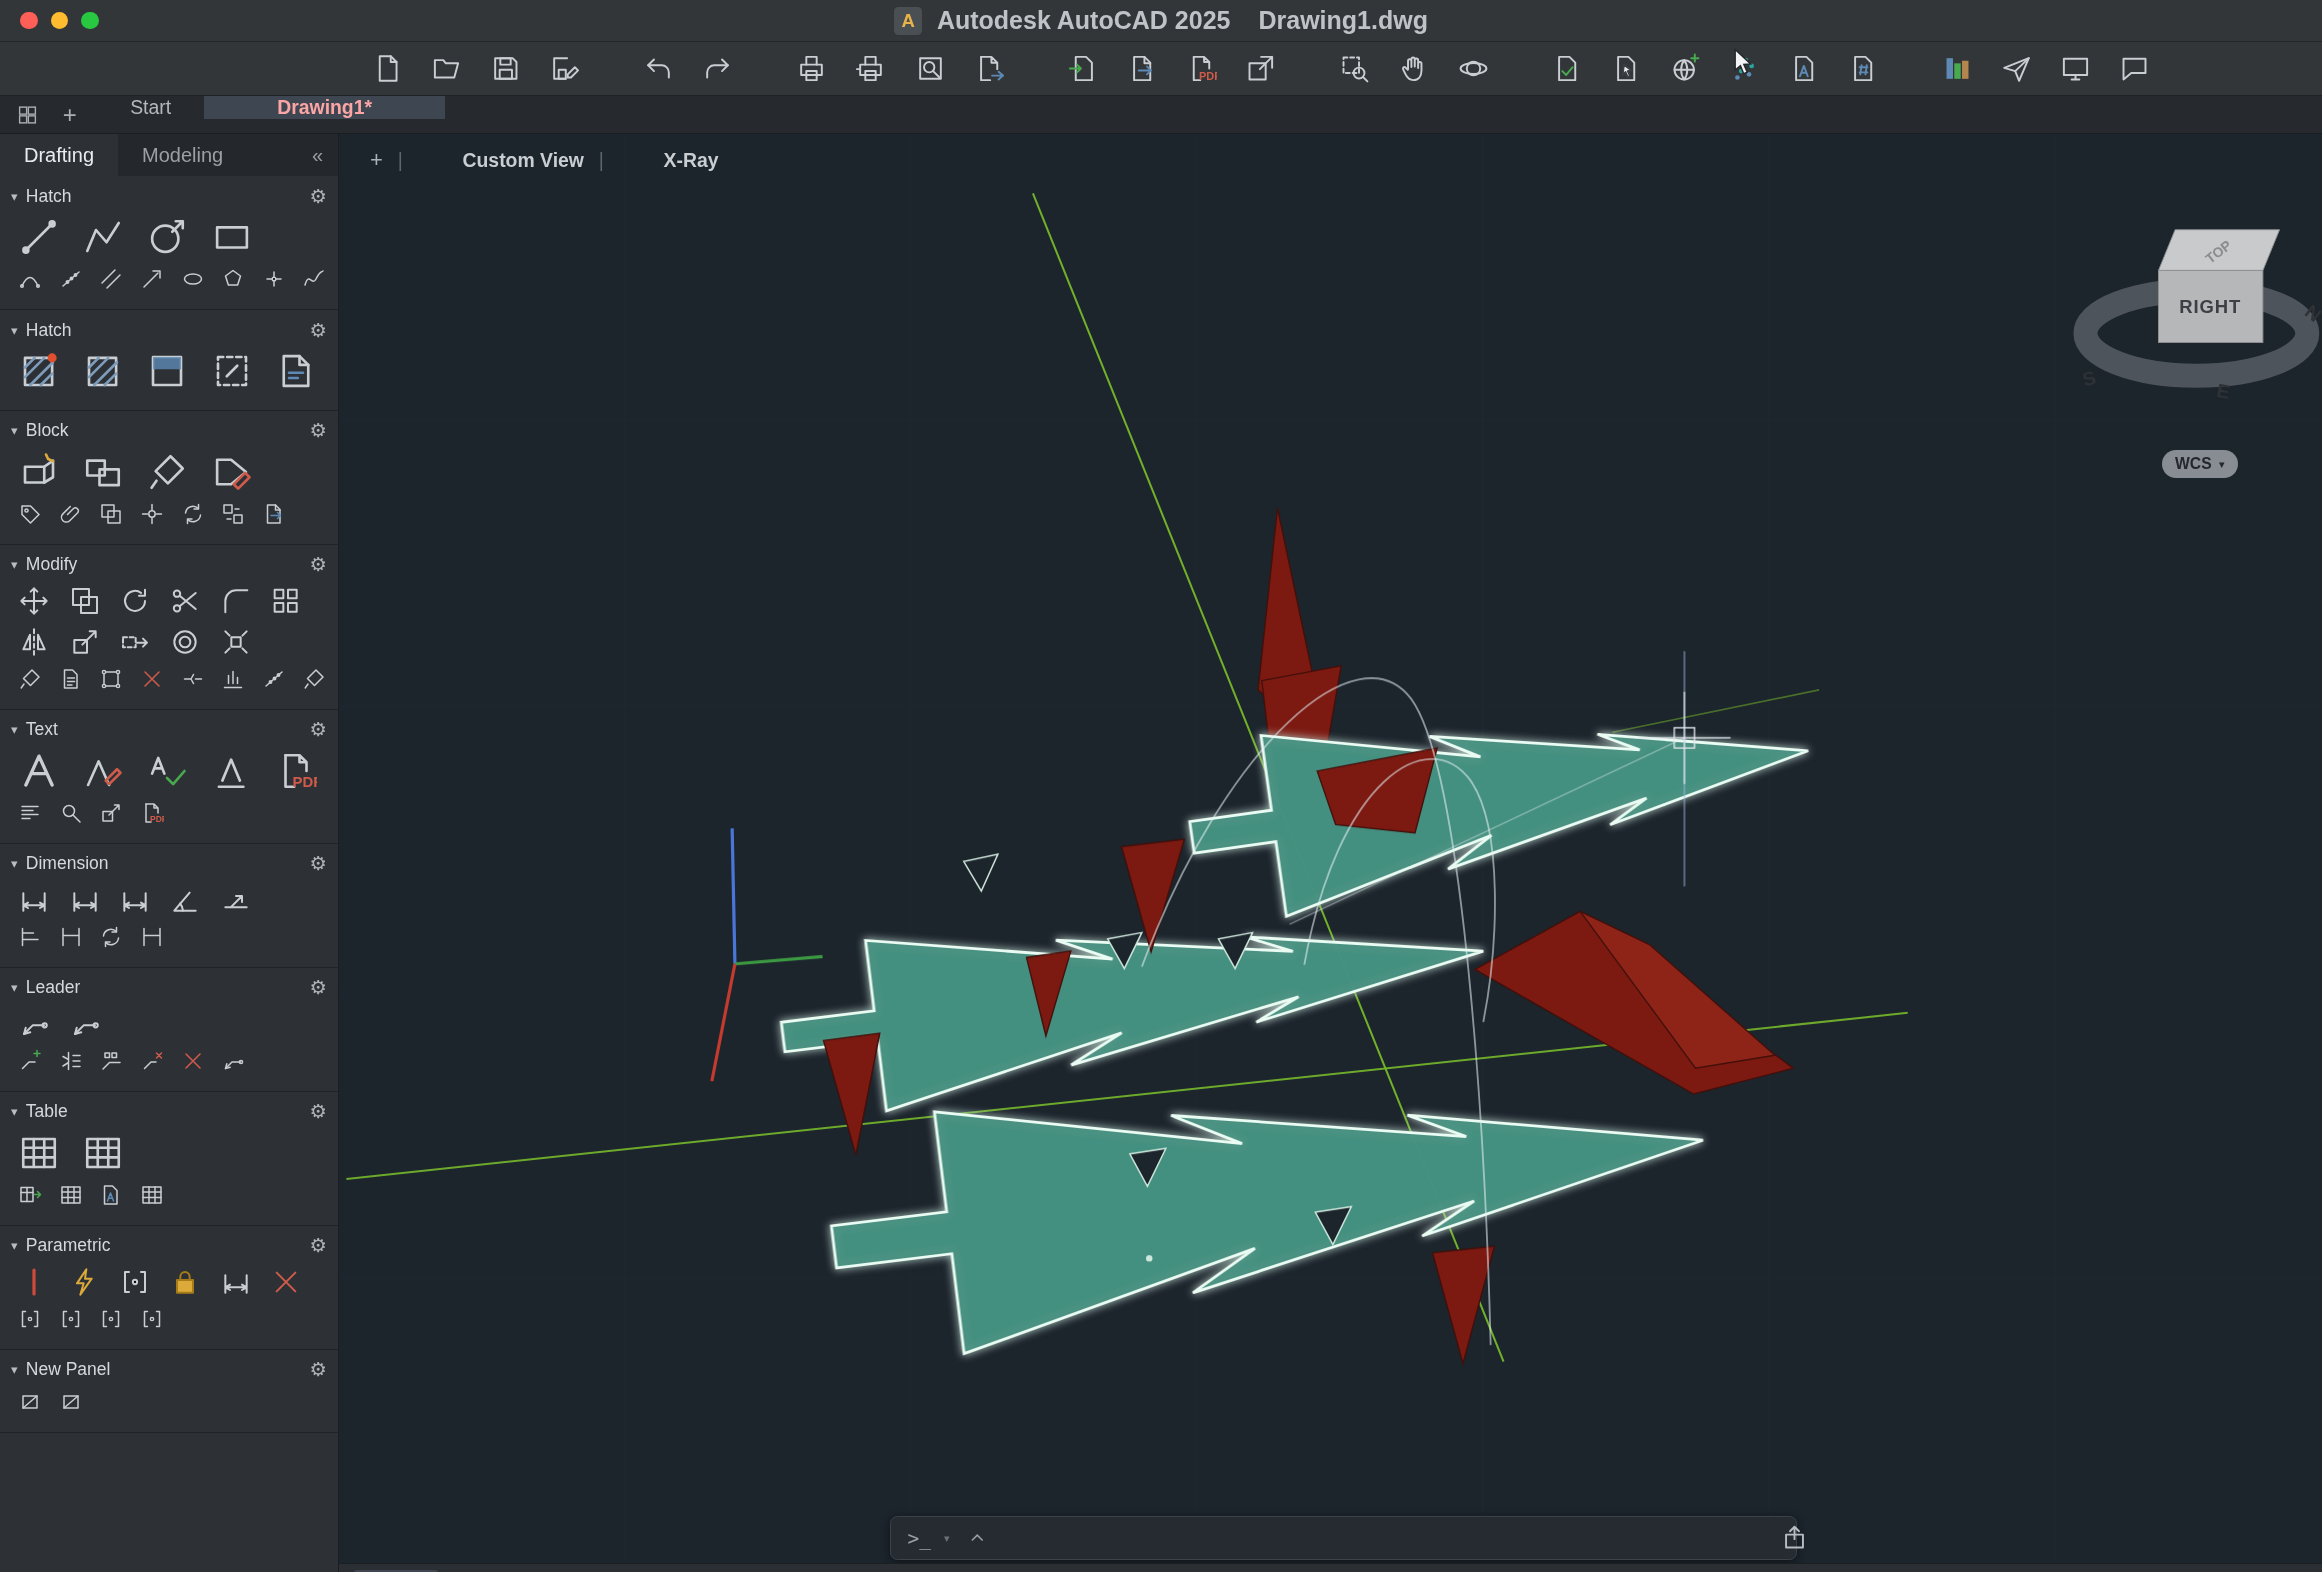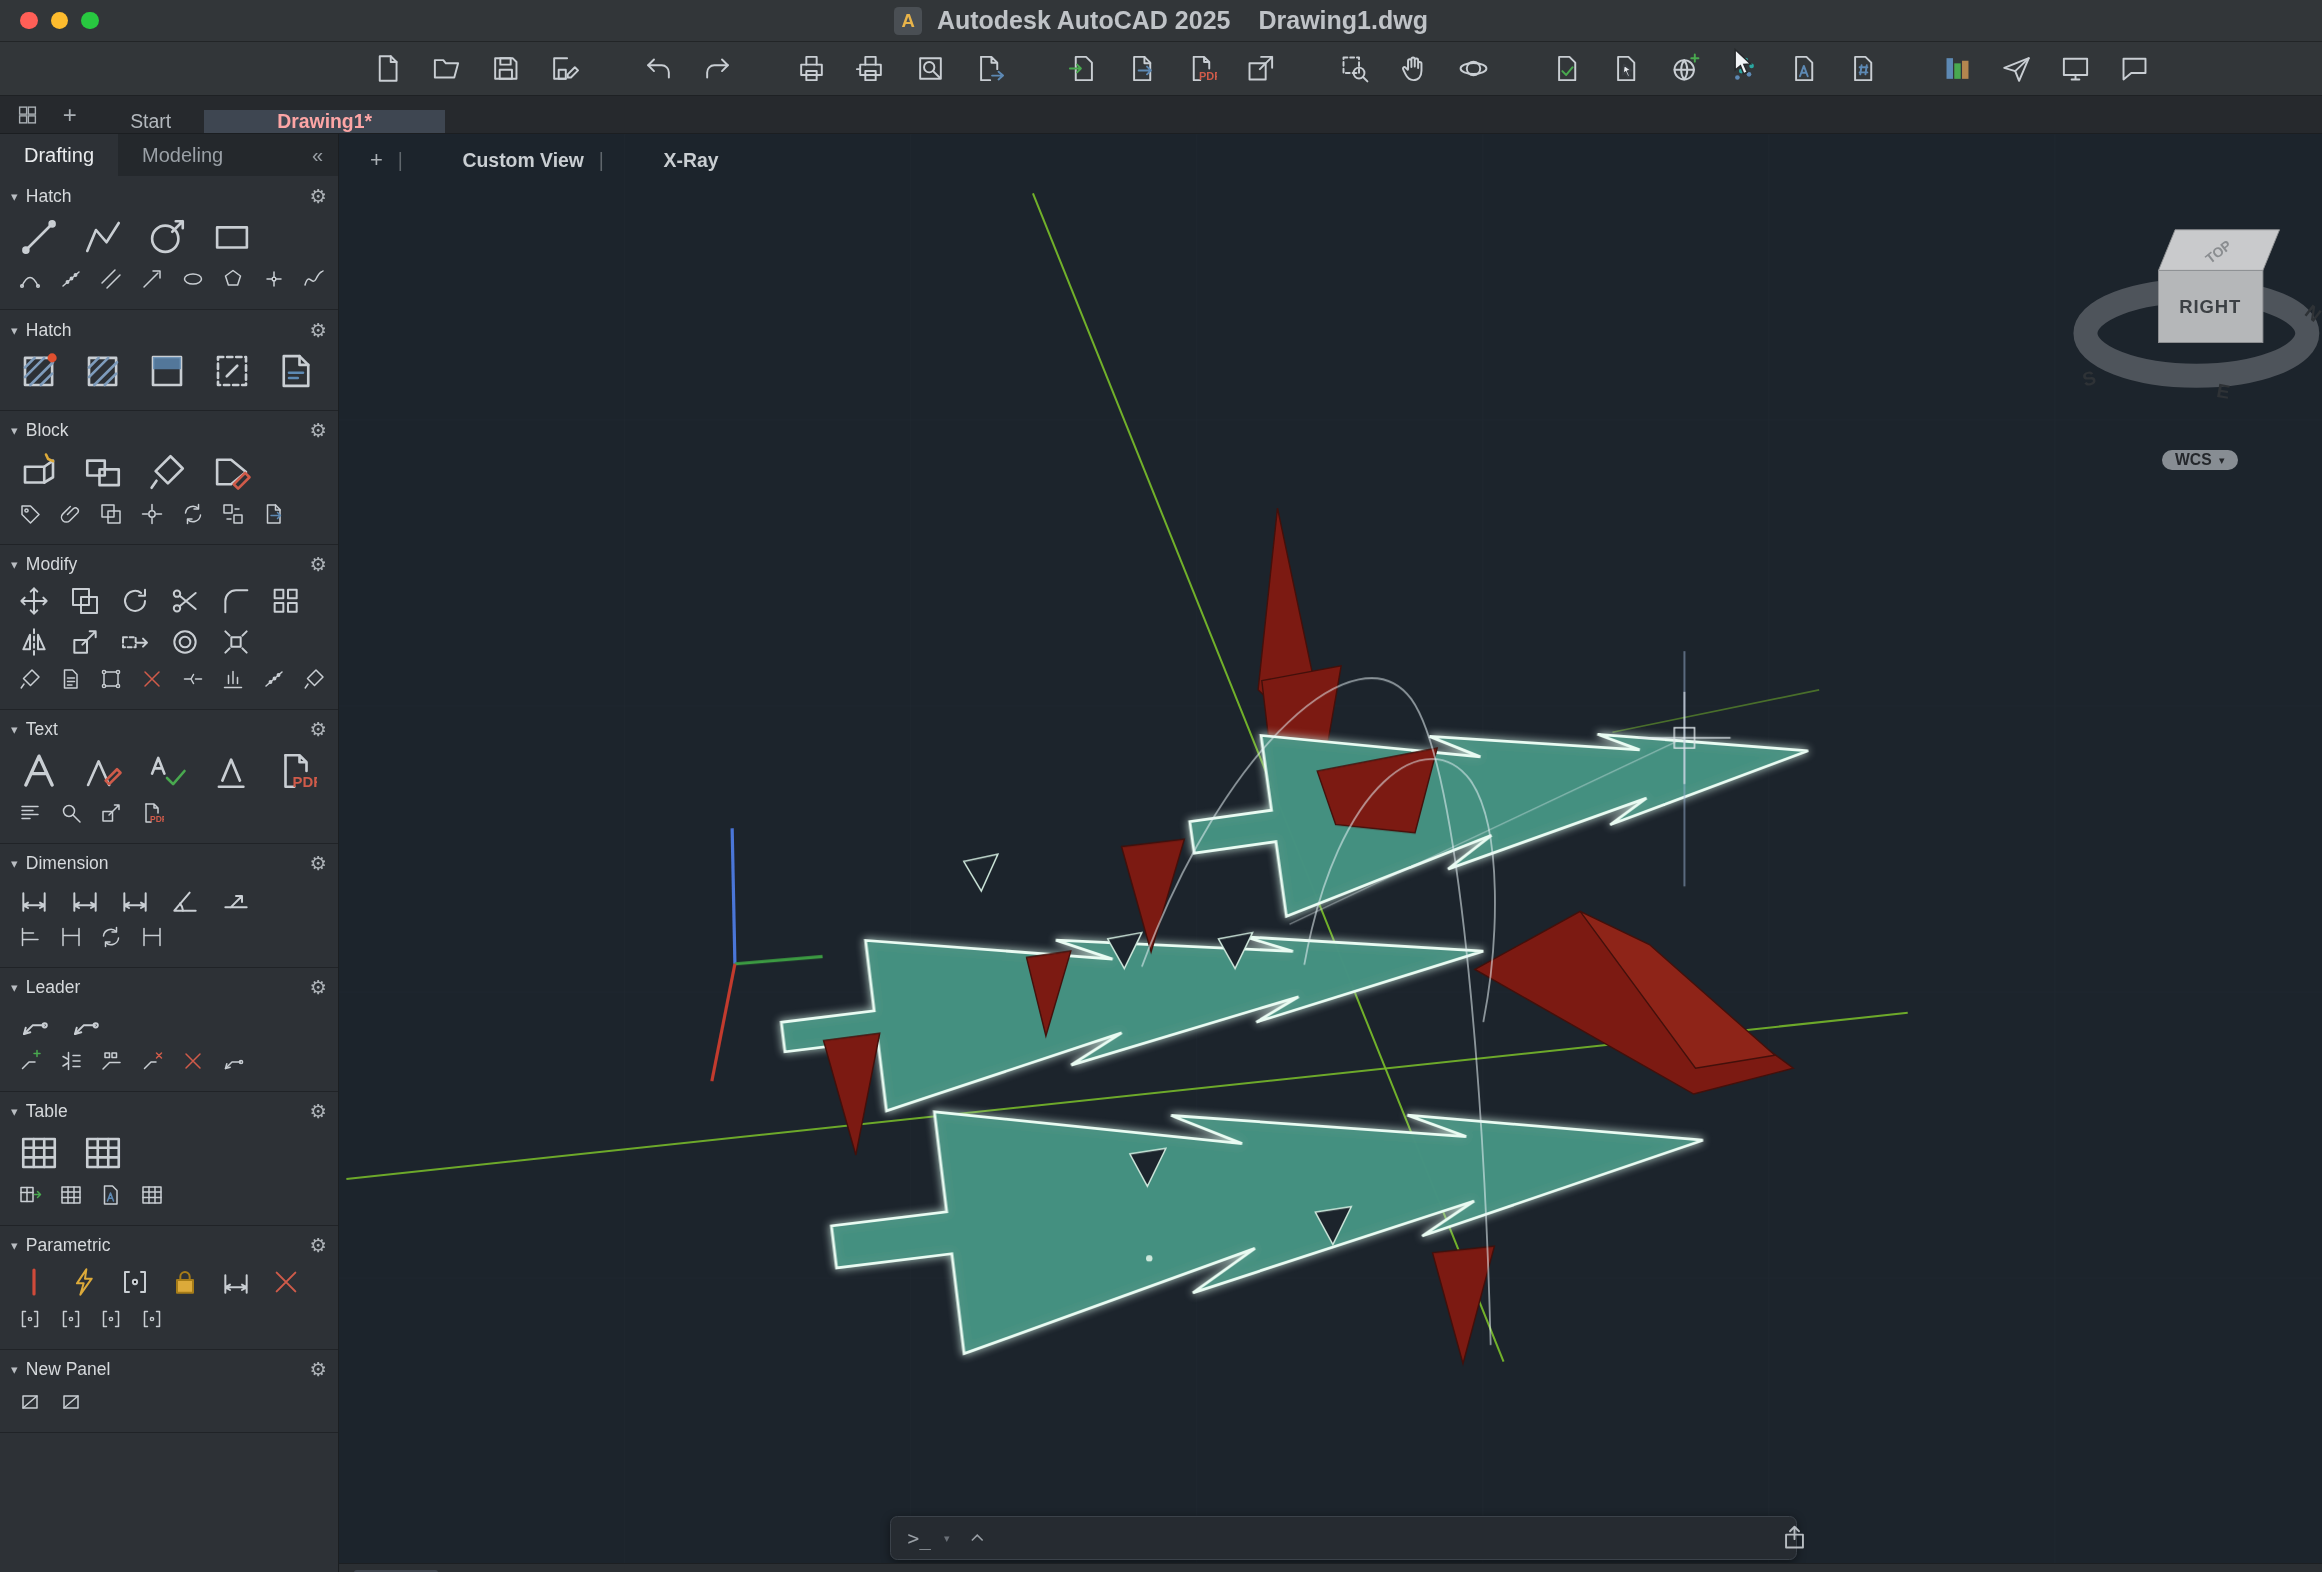--- a/index.html
+++ b/index.html
@@ -60,21 +60,21 @@
   .viewport{position:relative;flex:1;background:#1c242c;overflow:hidden;}
   .scene{position:absolute;left:0;top:0;}
   .vp-controls{position:absolute;left:31px;top:13px;display:flex;align-items:center;gap:14.8px;font-size:19.4px;color:#c9ced2;font-weight:bold;}
   .vp-controls .plus{color:#aab0b5;font-weight:normal;font-size:22px;cursor:pointer;}
   .vp-sep{color:#5f666c;font-weight:normal;}
   .vp-item{cursor:pointer;margin-left:45px;}
   .viewcube{position:absolute;left:1691px;top:44px;width:305px;height:305px;}
   .vc-letter{fill:#2e3236;font-size:21px;font-weight:bold;text-anchor:middle;font-family:"Liberation Sans",sans-serif;}
   .vc-face{fill:#3c4044;font-size:20px;font-weight:bold;text-anchor:middle;font-family:"Liberation Sans",sans-serif;letter-spacing:1px;}
   .vc-top{fill:#8a8d90;font-size:15px;font-weight:bold;text-anchor:middle;font-family:"Liberation Sans",sans-serif;}
-  .wcs-pill{position:absolute;left:1823px;top:316px;height:20px;padding:0 13px;border-radius:14.8px;background:rgba(148,153,159,0.9);display:flex;align-items:center;gap:7.4px;color:#24272b;font-weight:bold;font-size:15.7px;cursor:pointer;}
+  .wcs-pill{position:absolute;left:1823px;top:316px;height:28px;padding:0 13px;border-radius:14.8px;background:rgba(148,153,159,0.9);display:flex;align-items:center;gap:7.4px;color:#24272b;font-weight:bold;font-size:15.7px;cursor:pointer;}
   .wcs-caret{font-size:11px;}
   
   .cmdline{position:absolute;left:551px;top:1382px;width:872px;height:42px;background:#262b31;border:0.9px solid #3b424a;border-radius:7.4px;display:flex;align-items:center;padding:0 16.6px;gap:13px;box-shadow:0 2.8px 9.2px rgba(0,0,0,0.45);}
   .cmd-prompt{font-family:"DejaVu Sans Mono",monospace;font-size:19.4px;color:#9aa0a6;}
   .cmd-caret{font-size:11px;color:#6a7077;}
   .cmd-placeholder{flex:1;font-style:italic;font-size:20px;color:#7d848b;}
   .cmd-collapse{border:none;background:transparent;display:flex;cursor:pointer;}
   .cmd-collapse svg{width:18.5px;height:18.5px;stroke:#9aa0a6;fill:none;stroke-width:2;}
   .share-btn{position:absolute;left:1436px;top:1384px;width:39px;height:39px;border:none;background:transparent;display:flex;align-items:center;justify-content:center;cursor:pointer;}
   .share-btn svg{width:28px;height:28px;stroke:#b7bcc1;fill:none;stroke-width:1.7;stroke-linecap:round;stroke-linejoin:round;}
@@ -359,21 +359,21 @@
     <button class="layout-btn">
       <svg viewBox="0 0 24 24">
           <rect x="3" y="3" width="8" height="8"></rect>
           <rect x="13" y="3" width="8" height="8"></rect>
           <rect x="3" y="13" width="8" height="8"></rect>
           <rect x="13" y="13" width="8" height="8"></rect>
         </svg>
     </button>
     <button class="newtab-btn">+</button>
   </div>
-  <div style="display:flex;align-items:flex-end;">
+  <div style="display:flex;align-items:flex-start;">
       <div class="file-tab">Start</div>
       <div class="file-tab active">Drawing1*</div>
     </div>
 </div>
 
 <div class="main">
 
   <div class="sidebar">
     <div class="sb-tabs">
       <div style="display:flex;align-items:stretch;">

